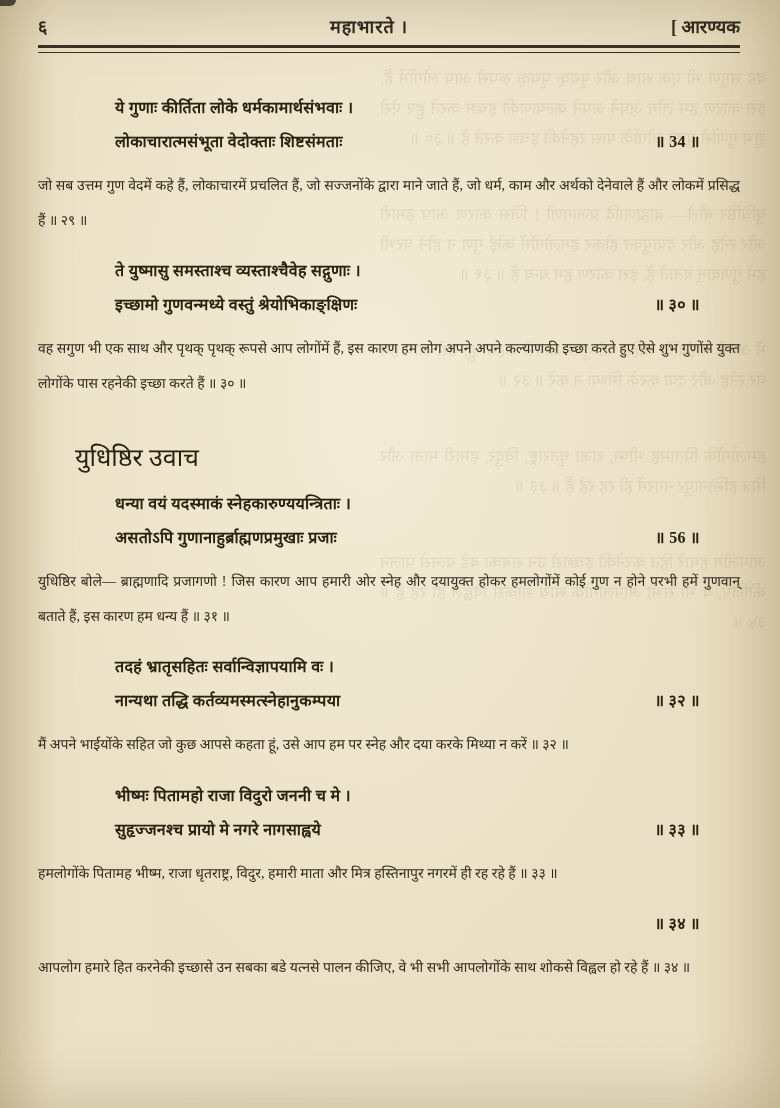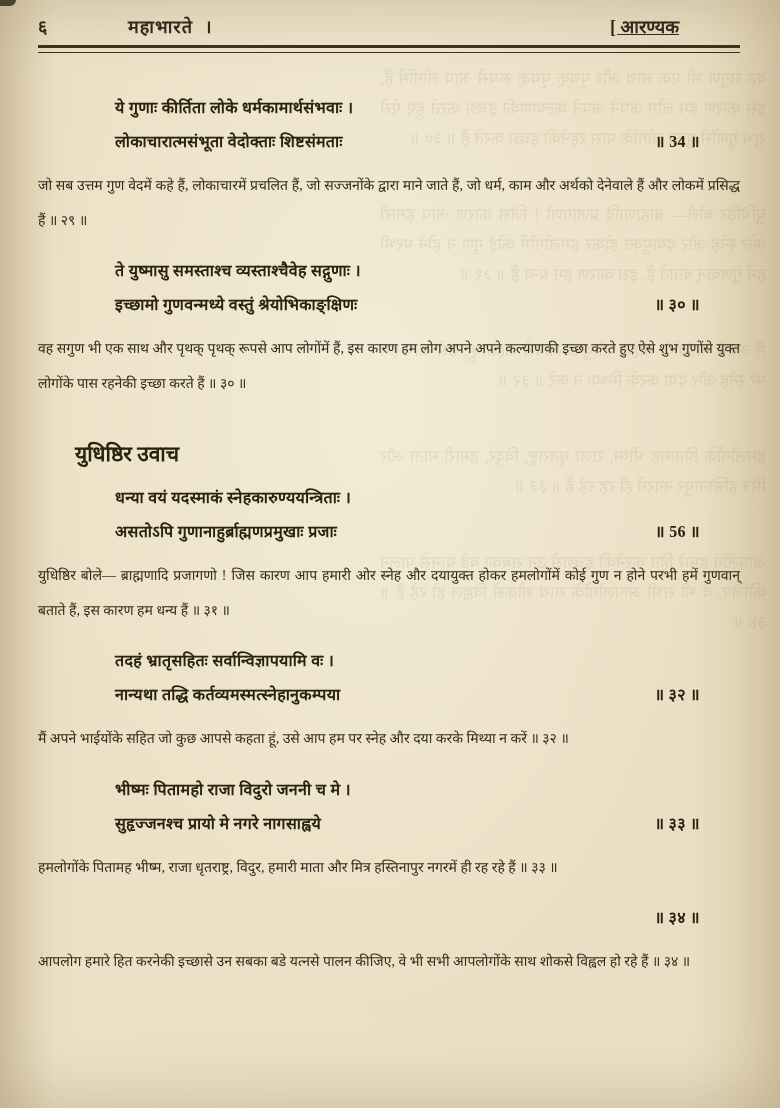--- a/index.html
+++ b/index.html
@@ -32,22 +32,22 @@
     font-size:17px; line-height:30px; text-align:justify; overflow:hidden;
   }
   .bleed p { margin-bottom:46px; }
 
   .header {
     position:relative;
     display:flex; align-items:baseline;
     font-size:18px; font-weight:700; color:#322a1c;
   }
   .header .pg { width:90px; text-align:left; }
-  .header .title { flex:1; text-align:left; letter-spacing:1px;font-family:Liberation Mono, monospace; }
-  .header .section { width:130px; white-space:nowrap;text-decoration:underline; }
+  .header .title { flex:1; text-align:center; letter-spacing:1px; }
+  .header .section { width:130px; text-align:right; white-space:nowrap; }
   .rule {
     margin-top:7px; height:8px;
     border-top:3px solid #3a3120;
     border-bottom:1px solid #3a3120;
   }
 
   .content { position:relative; }
 
   .block { margin-top:16px; }
   .block.first { margin-top:38px; }
@@ -58,21 +58,21 @@
   }
   .sline { display:flex; line-height:34px; white-space:nowrap; }
   .vnum { margin-left:auto; padding-right:40px; font-weight:700; }
   .commentary {
     margin-top:10px;
     font-size:14px; line-height:34.5px;
     text-align:justify; color:#332b1c;
   }
   .speaker {
     margin:38px 0 8px 37px;
-    font-size:21px; font-weight:700; color:#29220f;
+    font-size:25px; font-weight:400; color:#29220f;
   }
   .block.after-heading { margin-top:14px; }
 </style>
 </head>
 <body>
 
 <div class="page">
   <div class="scan-corner"></div>
 
   <div class="bleed" aria-hidden="true">

